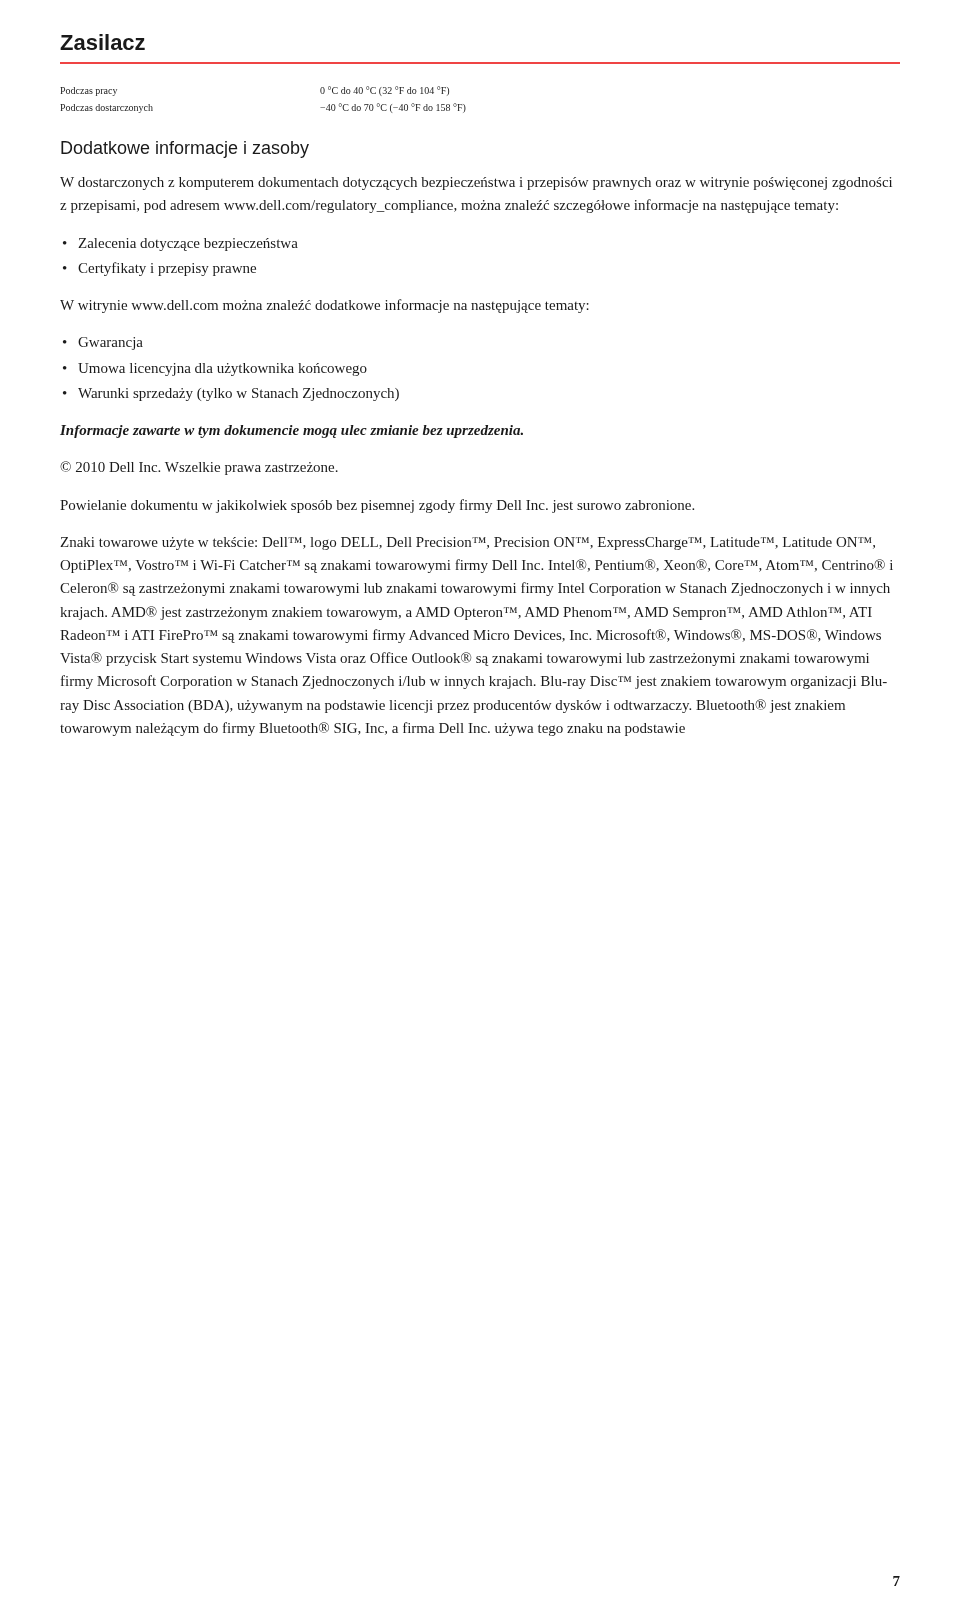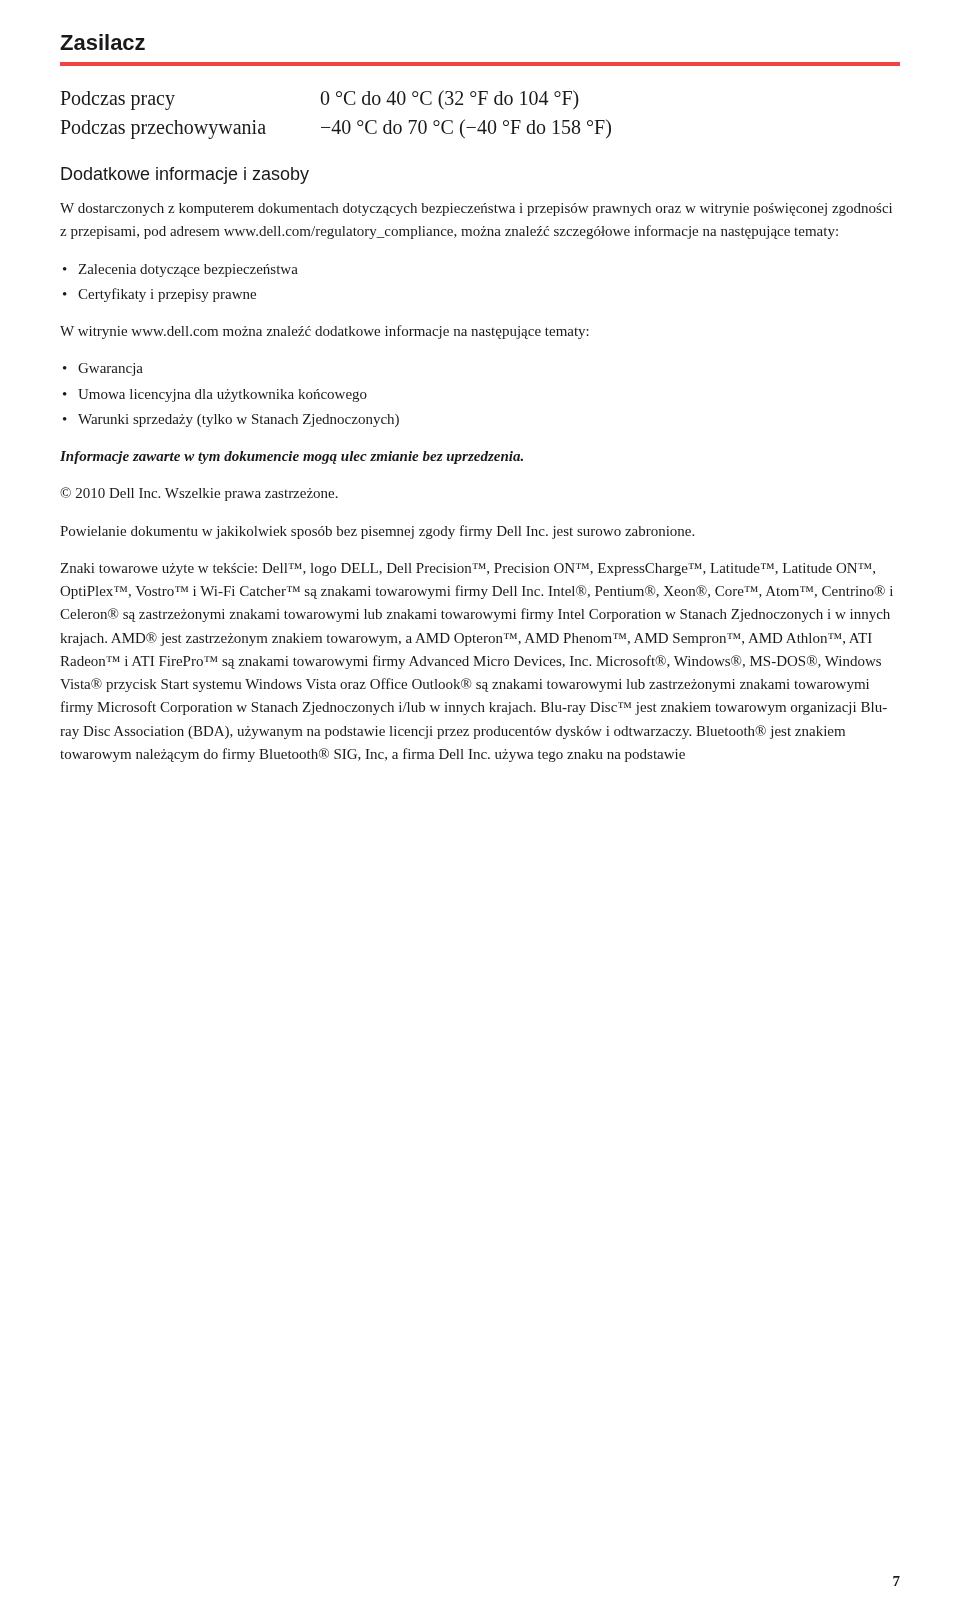--- a/index.html
+++ b/index.html
@@ -7,37 +7,37 @@
       background: #ffffff;
       font-family: 'Times New Roman', Times, serif;
       font-size: 15px;
       color: #1a1a1a;
       width: 960px;
       min-height: 1610px;
       position: relative;
       padding: 30px 60px 60px 60px;
     }
     .header-section {
-      border-bottom: 4px solid #ef4444;
+      border-bottom: 2px solid #ef4444;
       padding-bottom: 6px;
       margin-bottom: 18px;
     }
     .header-title {
       font-size: 22px;
       font-weight: bold;
       font-family: Arial, sans-serif;
     }
     .spec-table {
       width: 100%;
       margin-bottom: 22px;
       border-collapse: collapse;
     }
     .spec-table td {
       padding: 3px 0;
-      font-size: 20px;
+      font-size: 10px;
       vertical-align: top;
     }
     .spec-table td:first-child {
       width: 260px;
       font-weight: normal;
     }
     .section-heading {
       font-size: 18px;
       font-weight: normal;
       font-family: Arial, sans-serif;
@@ -85,21 +85,21 @@
   <span class="header-title">Zasilacz</span>
 </div>
 
 <table class="spec-table">
   <tbody id="spec-rows">
   <tr>
         <td>Podczas pracy</td>
         <td>0 °C do 40 °C (32 °F do 104 °F)</td>
       </tr>
       <tr>
-        <td>Podczas przechowywania</td>
+        <td>Podczas dostarczonych</td>
         <td>−40 °C do 70 °C (−40 °F do 158 °F)</td>
       </tr>
     </tbody>
 </table>
 
 <div class="section-heading">Dodatkowe informacje i zasoby</div>
 
 <p class="body-text">
   <span>W dostarczonych z komputerem dokumentach dotyczących bezpieczeństwa i przepisów prawnych oraz w witrynie poświęconej zgodności z przepisami, pod adresem www.dell.com/regulatory_compliance, można znaleźć szczegółowe informacje na następujące tematy:</span>
 </p>

